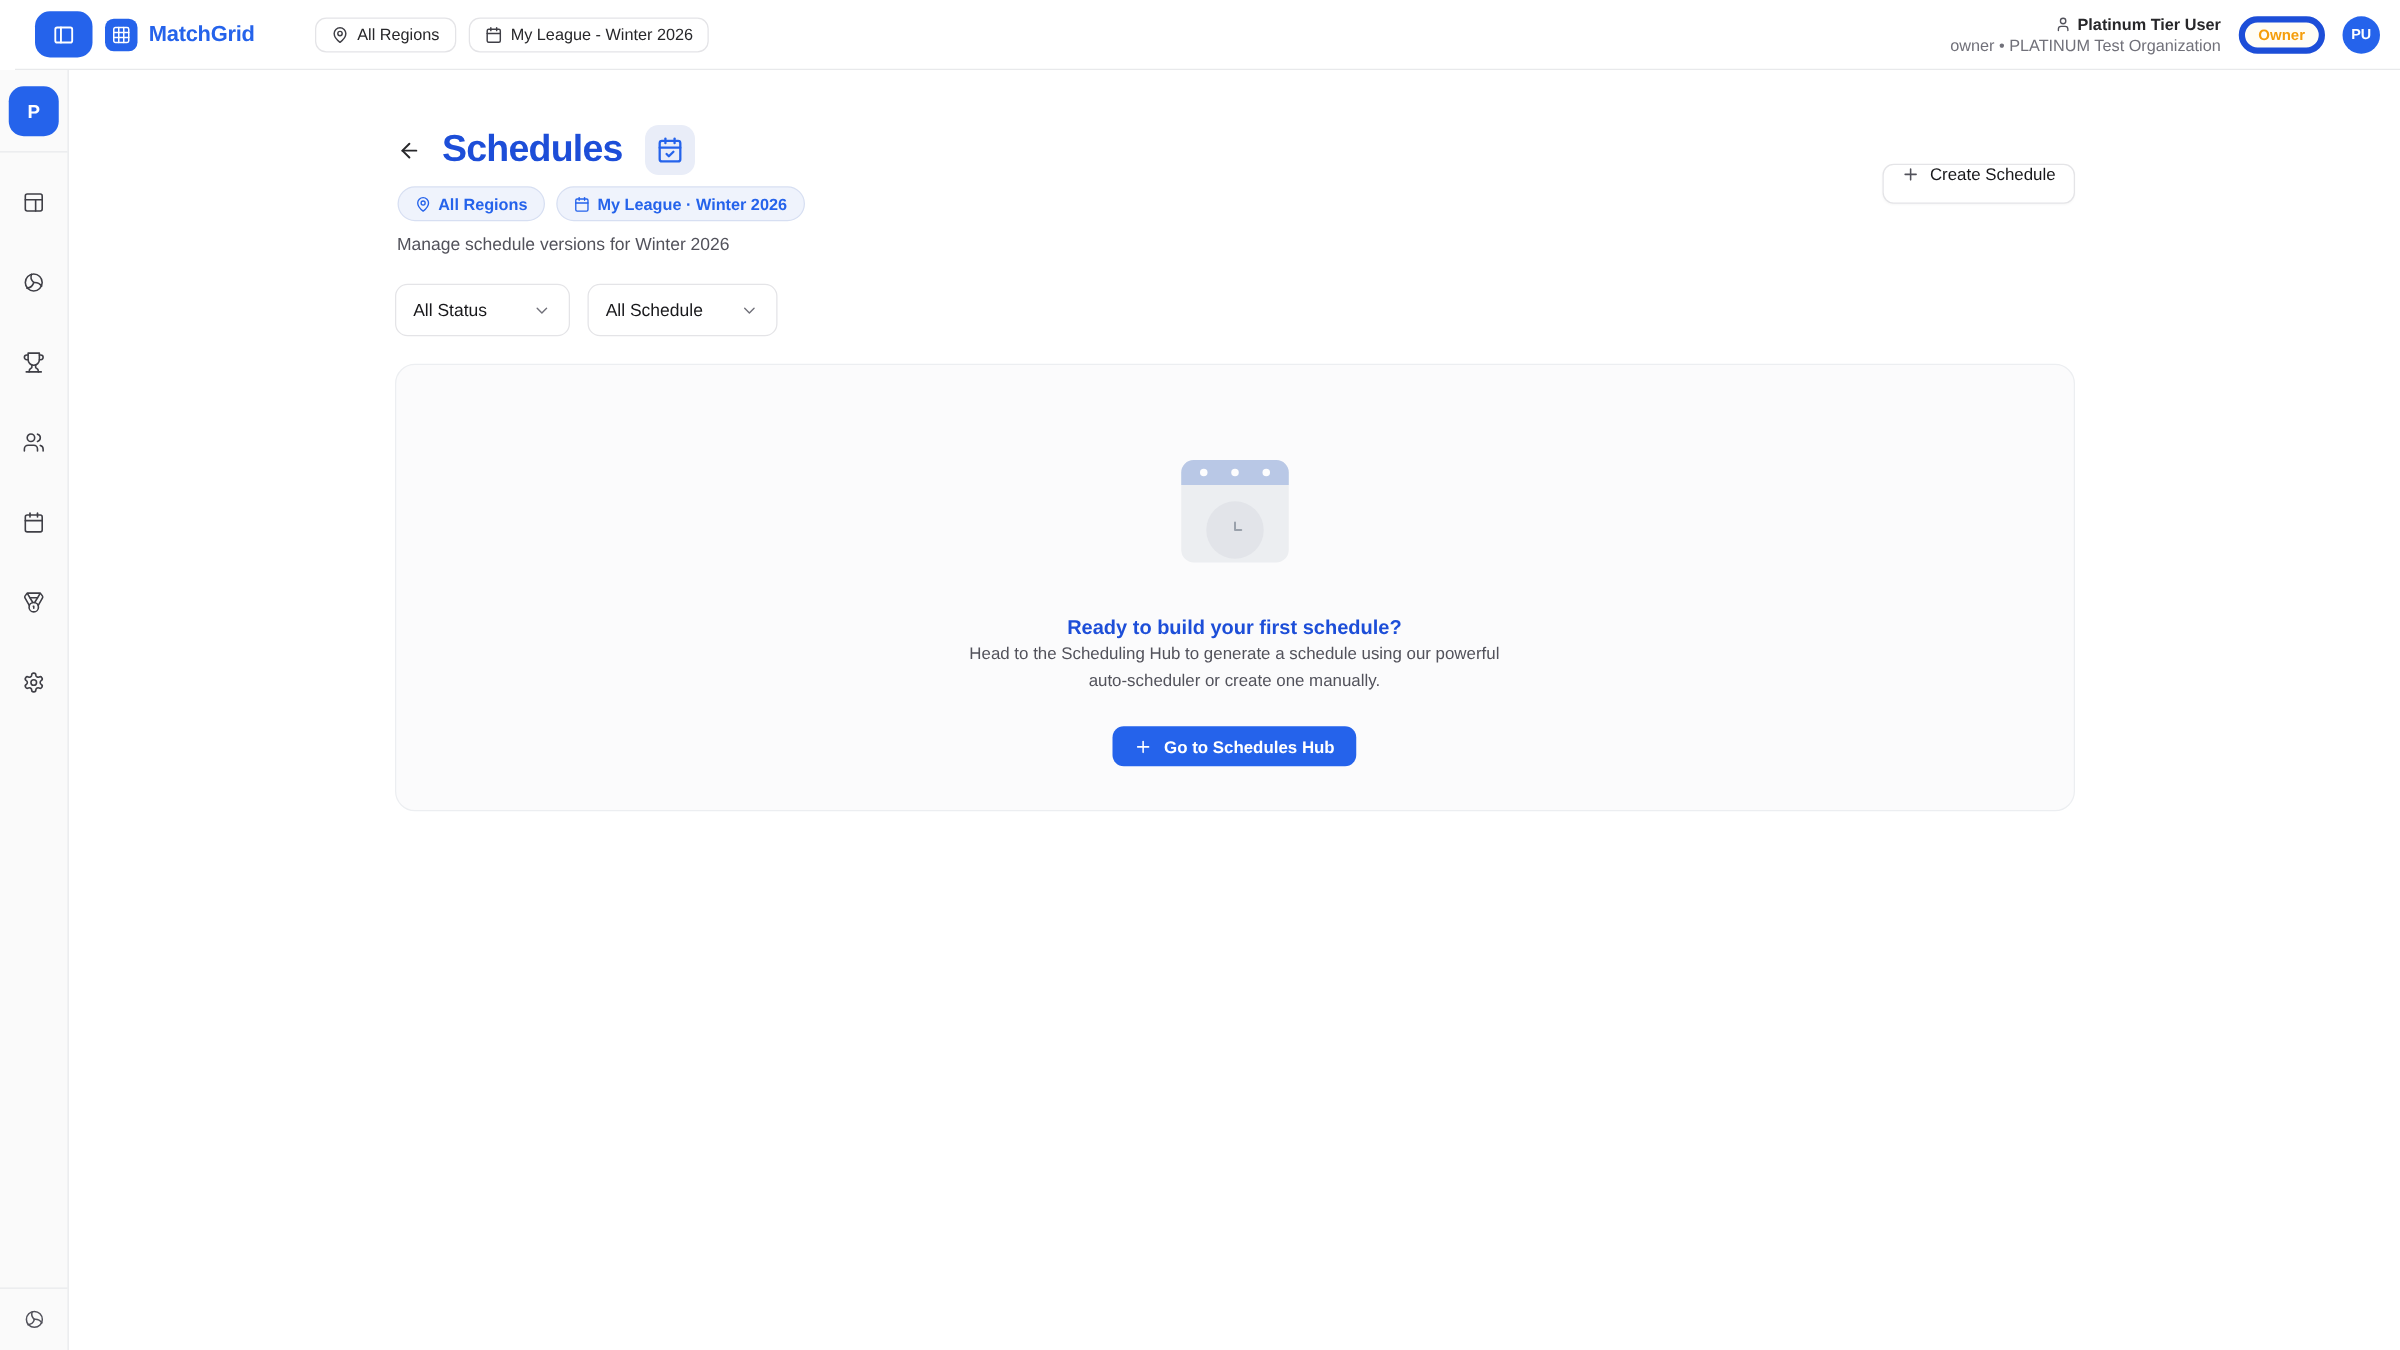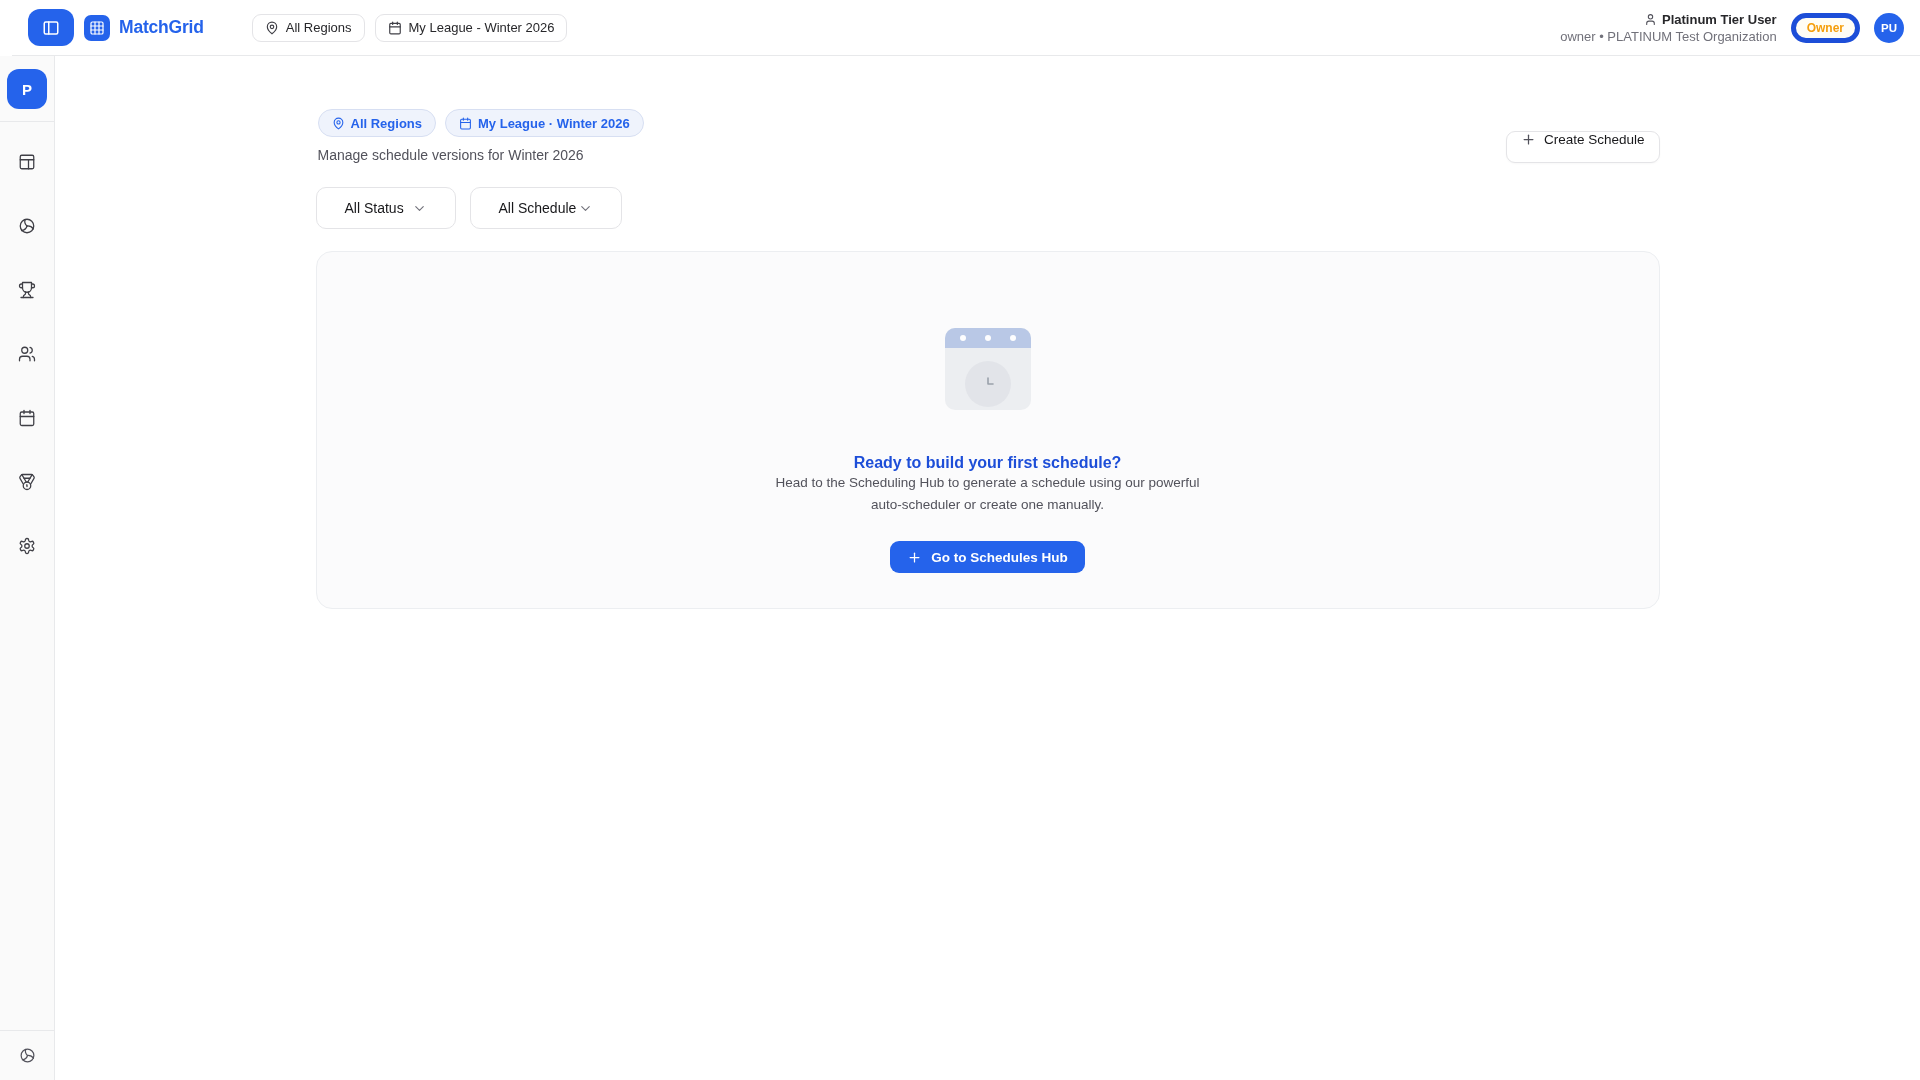--- a/index.html
+++ b/index.html
@@ -103,21 +103,21 @@
     background: #fff; border: 1px solid #e4e4e7; border-radius: 9px;
     display: inline-flex; align-items: flex-start; gap: 8px;
     font-family: inherit; font-size: 13.5px; font-weight: 500; color: #18181b; cursor: pointer;
     box-shadow: 0 1px 2px rgba(0,0,0,0.03);
   }
   .create-btn .ico { color: #52525b; }
 
   .filter-row { margin-top: 24px; display: flex; gap: 14px; }
   .select {
     height: 42px; background: #fff; border: 1px solid #e4e4e7; border-radius: 10px;
-    display: flex; align-items: center; justify-content: space-between; padding: 0 28px;
+    display: flex; align-items: center; justify-content: space-between; padding: 0 14px;
     font-size: 14px; color: #18181b; cursor: pointer;
   }
   .select .ico { color: #71717a; }
   .select-status { width: 140px; }
   .select-sources { width: 152px; }
 
   
   .card {
     margin-top: 22px; height: 358px; width: 100%;
     background: #fbfbfc; border: 1px solid #eceef1; border-radius: 16px;
@@ -296,20 +296,42 @@
             <path d="M12 12c-.9 3.3-3.7 5.7-7.3 6"></path>
           </svg>
       </span>
     </button>
   </div>
 </nav>
 
 <main class="main">
   <div class="content">
 
+    <div class="title-row">
+      <button class="back-btn">
+        <span>
+          <svg class="ico" width="19" height="19" viewBox="0 0 24 24">
+              <path d="M19 12H5"></path>
+              <path d="m12 19-7-7 7-7"></path>
+            </svg>
+        </span>
+      </button>
+      <h1 class="page-title">Schedules</h1>
+      <div class="title-chip">
+        <span>
+          <svg class="ico" width="22" height="22" viewBox="0 0 24 24">
+              <path d="M8 2v4"></path>
+              <path d="M16 2v4"></path>
+              <rect x="3" y="4" width="18" height="18" rx="2"></rect>
+              <path d="M3 10h18"></path>
+              <path d="m9 15.5 2 2 4-4"></path>
+            </svg>
+        </span>
+      </div>
+    </div>
 
     <button class="create-btn">
       <span>
         <svg class="ico" width="15" height="15" viewBox="0 0 24 24">
             <path d="M12 5v14"></path>
             <path d="M5 12h14"></path>
           </svg>
       </span>
       <span>Create Schedule</span>
     </button>

